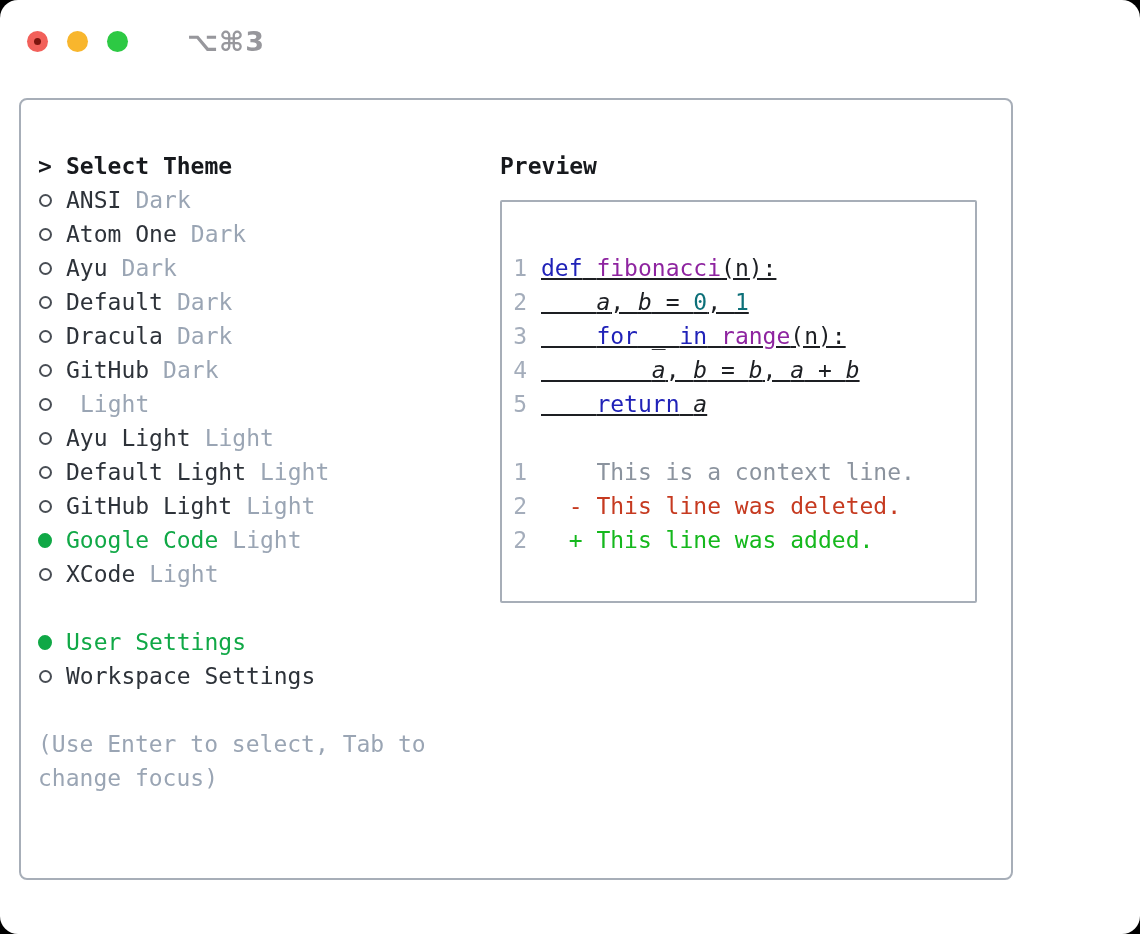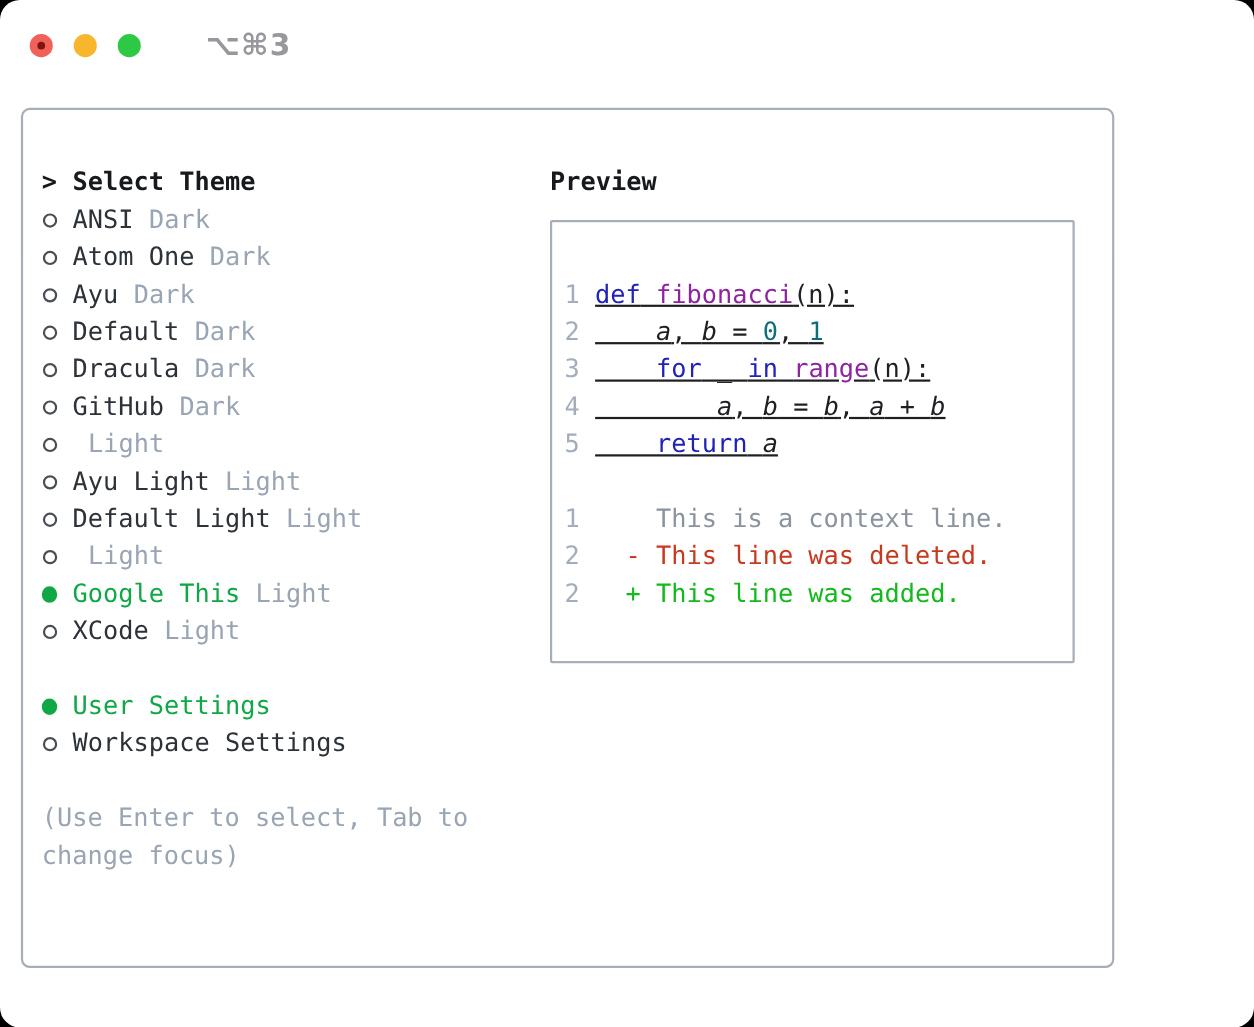--- a/index.html
+++ b/index.html
@@ -143,27 +143,28 @@
             <span class="marker">
               <span class="dot"></span>
             </span>
             <span class="item-name">Default Light</span>
             <span class="item-variant">Light</span>
           </div>
           <div class="row">
             <span class="marker">
               <span class="dot"></span>
             </span>
+            <span class="item-name">GitHub Light</span>
             <span class="item-variant">Light</span>
           </div>
           <div class="row">
             <span class="marker">
               <span class="dot filled"></span>
             </span>
-            <span class="item-name selected">Google This</span>
+            <span class="item-name selected">Google Code</span>
             <span class="item-variant">Light</span>
           </div>
           <div class="row">
             <span class="marker">
               <span class="dot"></span>
             </span>
             <span class="item-name">XCode</span>
             <span class="item-variant">Light</span>
           </div>
         </div>

